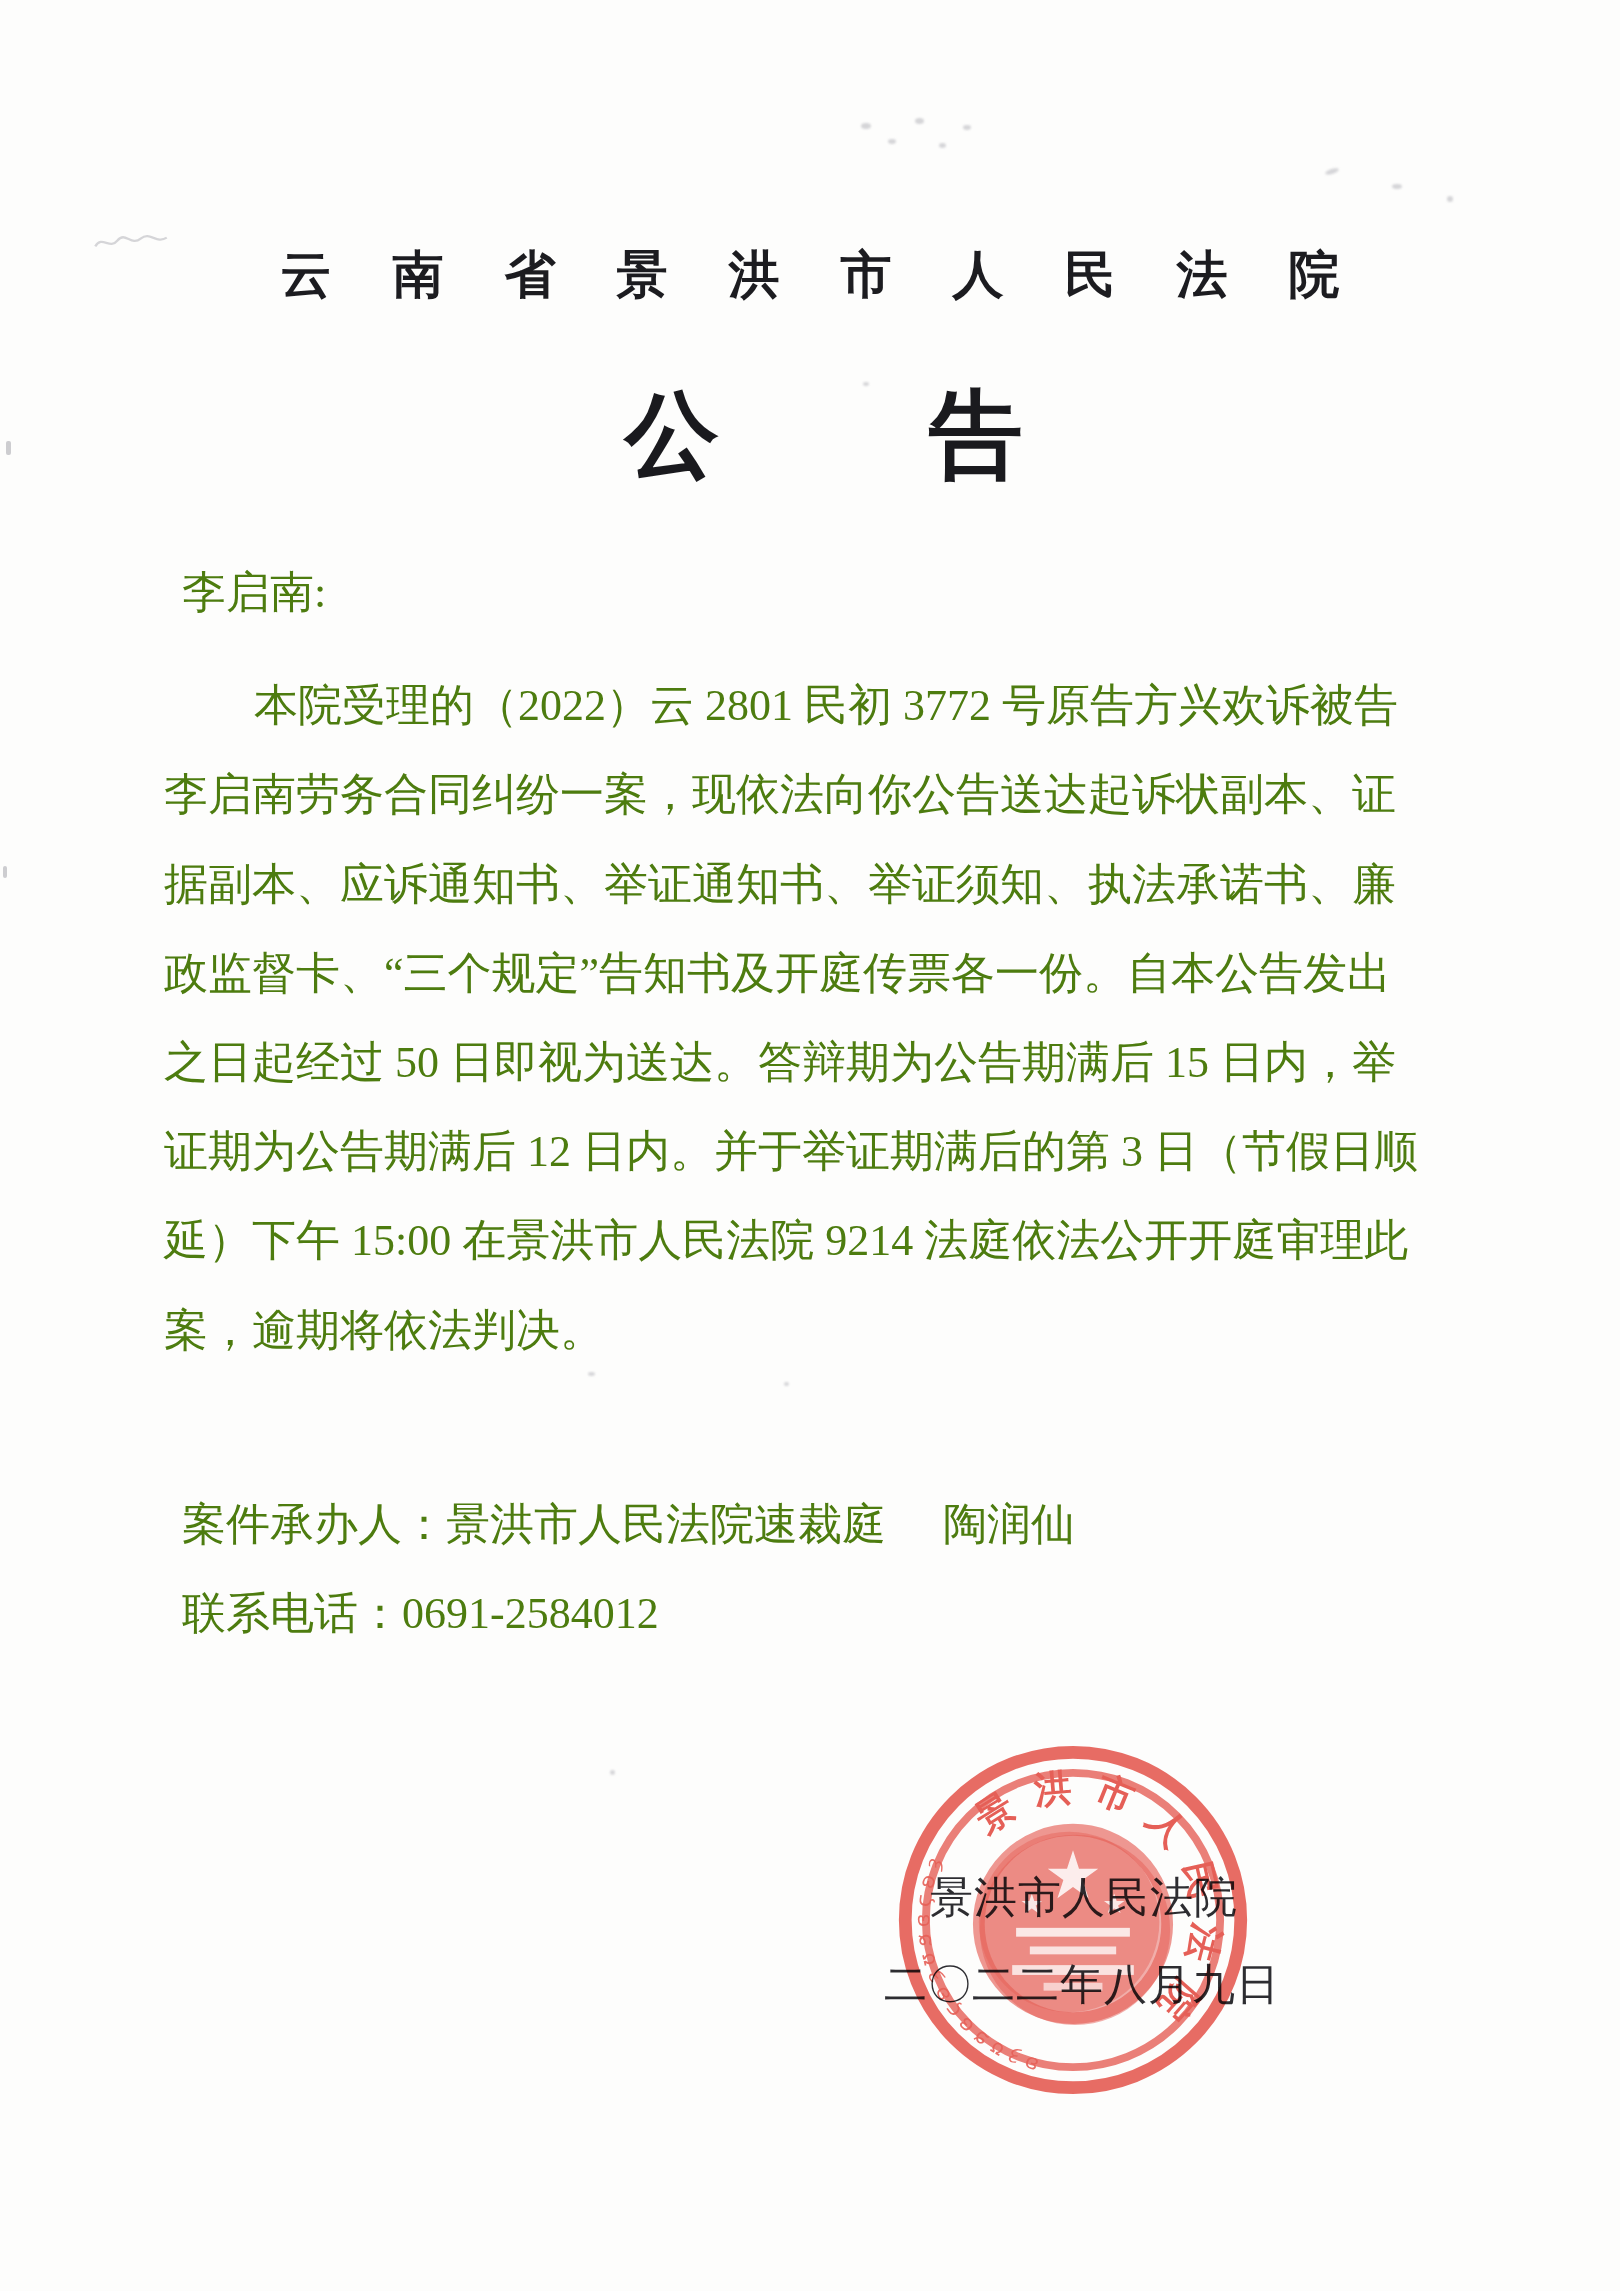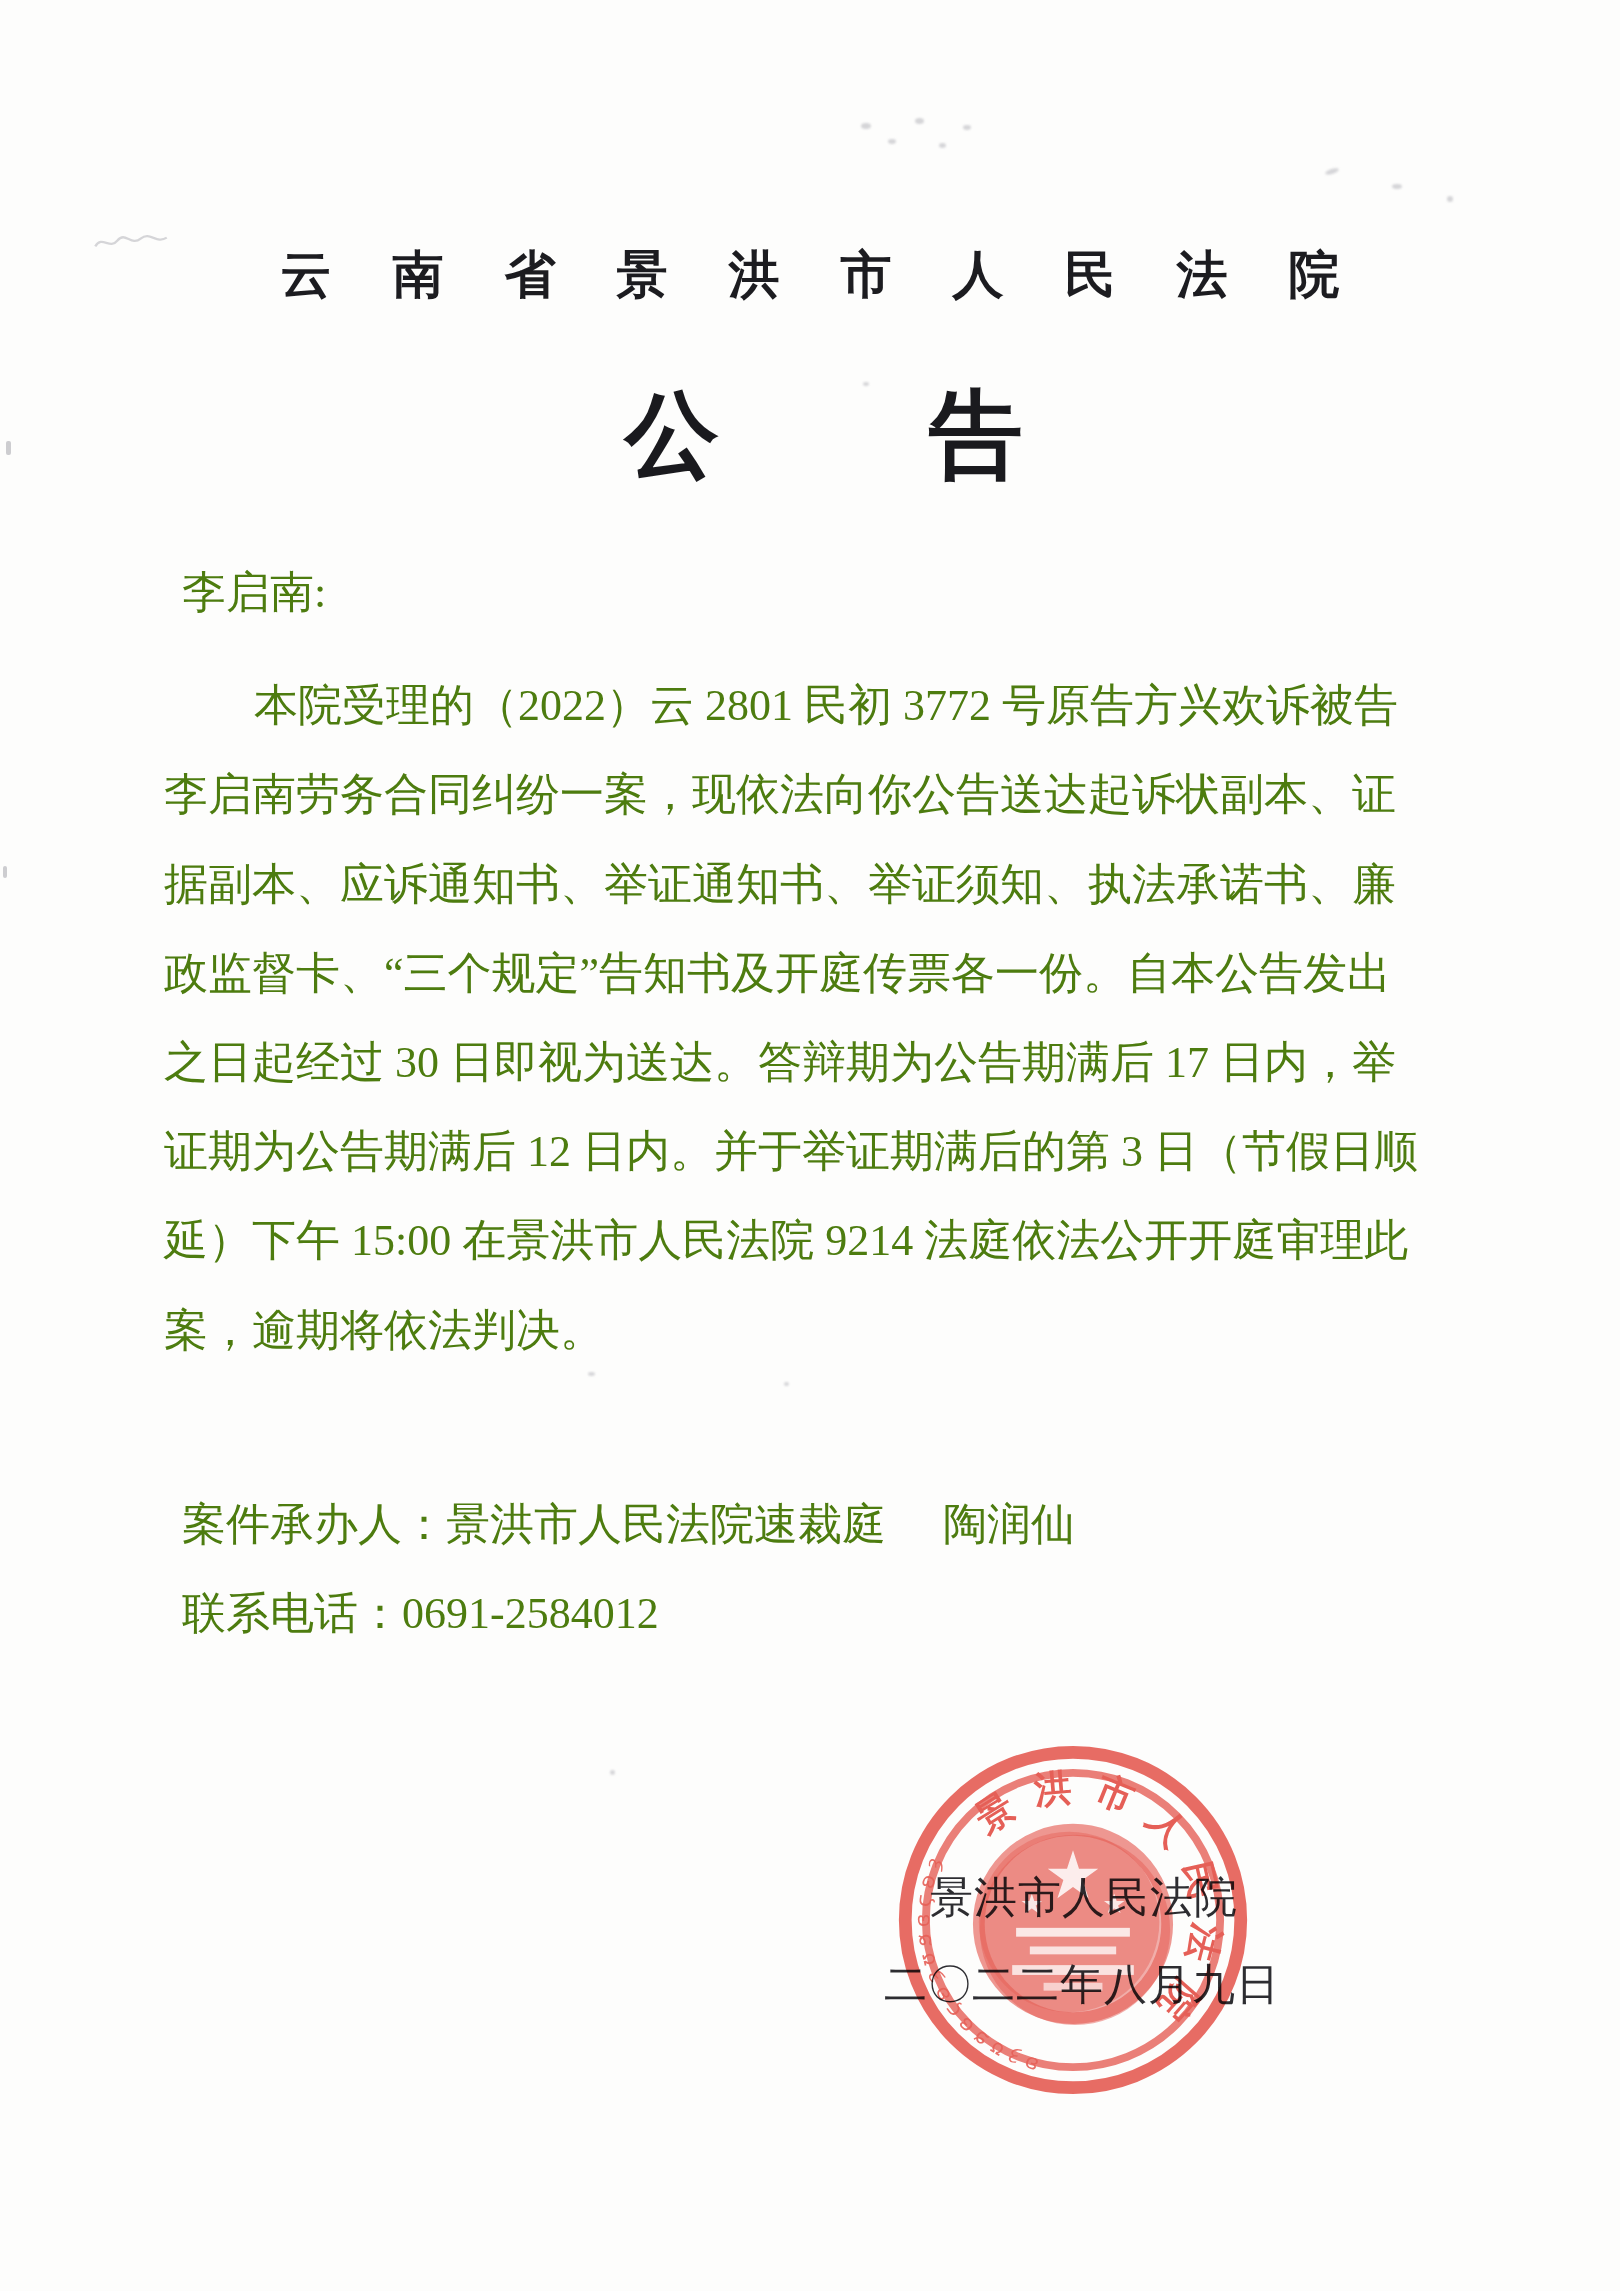--- a/index.html
+++ b/index.html
@@ -82,21 +82,21 @@
     <span>公</span>
     <span>告</span>
   </div>
 
   <div class="abs body-text recipient">李启南:</div>
 
   <div class="abs body-text bline indent" style="top:680px;">本院受理的（2022）云 2801 民初 3772 号原告方兴欢诉被告</div>
   <div class="abs body-text bline" style="top:769px;">李启南劳务合同纠纷一案，现依法向你公告送达起诉状副本、证</div>
   <div class="abs body-text bline" style="top:859px;">据副本、应诉通知书、举证通知书、举证须知、执法承诺书、廉</div>
   <div class="abs body-text bline" style="top:948px;text-align:right;">政监督卡、“三个规定”告知书及开庭传票各一份。自本公告发出</div>
-  <div class="abs body-text bline" style="top:1037px;">之日起经过 30 日即视为送达。答辩期为公告期满后 17 日内，举</div>
+  <div class="abs body-text bline" style="top:1037px;">之日起经过 50 日即视为送达。答辩期为公告期满后 15 日内，举</div>
   <div class="abs body-text bline" style="top:1126px;">证期为公告期满后 12 日内。并于举证期满后的第 3 日（节假日顺</div>
   <div class="abs body-text bline" style="top:1215px;font-family:Liberation Serif, serif;">延）下午 15:00 在景洪市人民法院 9214 法庭依法公开开庭审理此</div>
   <div class="abs body-text handler">
     <span>案件承办人：景洪市人民法院速裁庭</span><span class="name">陶润仙</span>
   </div>
 
   <div class="abs body-text bline" style="top:1305px;">案，逾期将依法判决。</div>
   <div class="abs body-text phone">联系电话：0691-2584012</div>
 
   <div class="abs seal-wrap">

